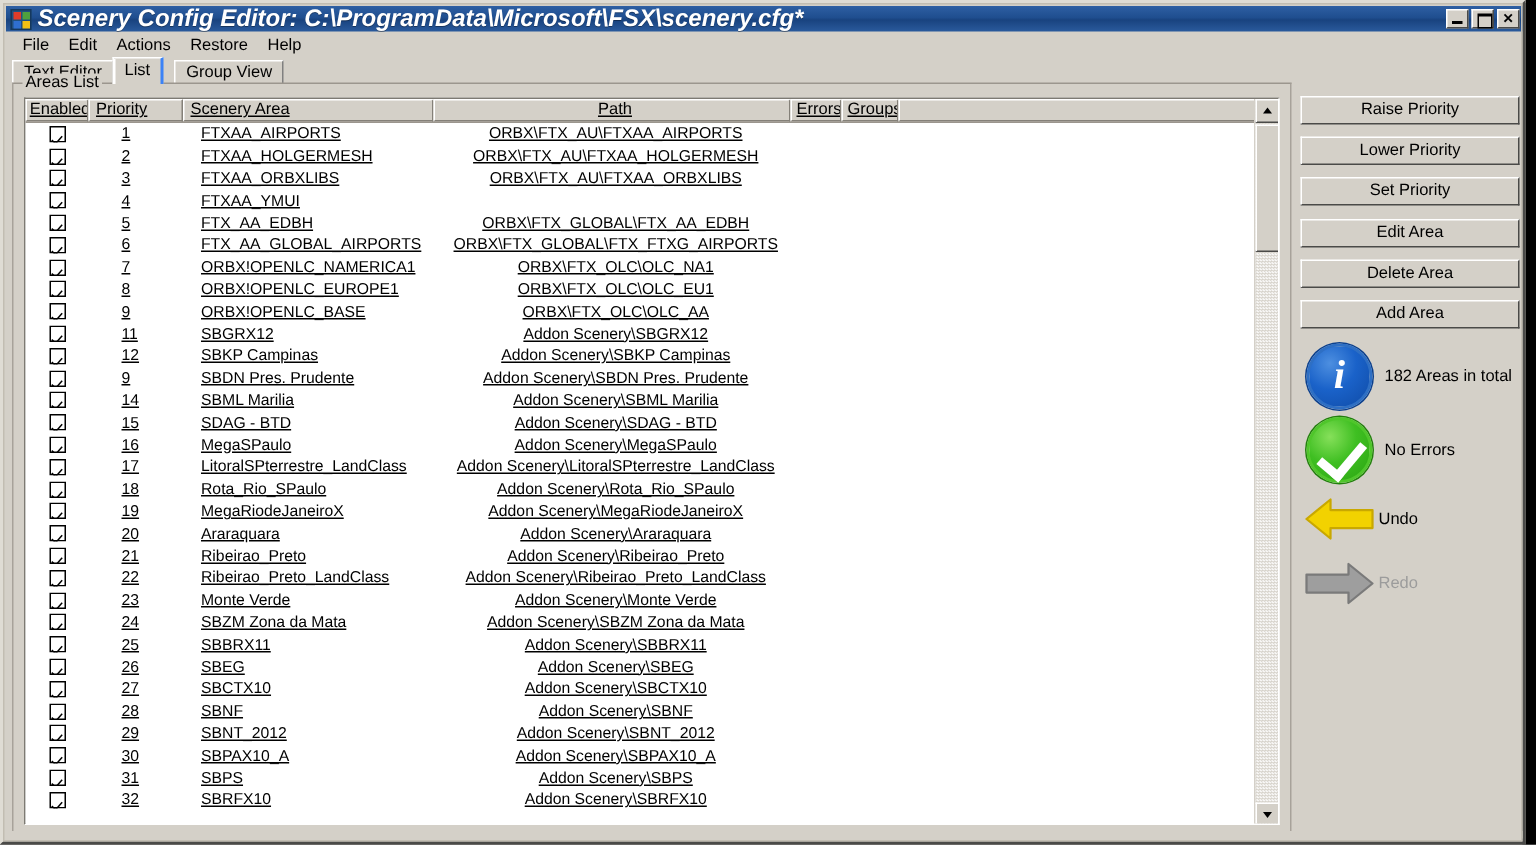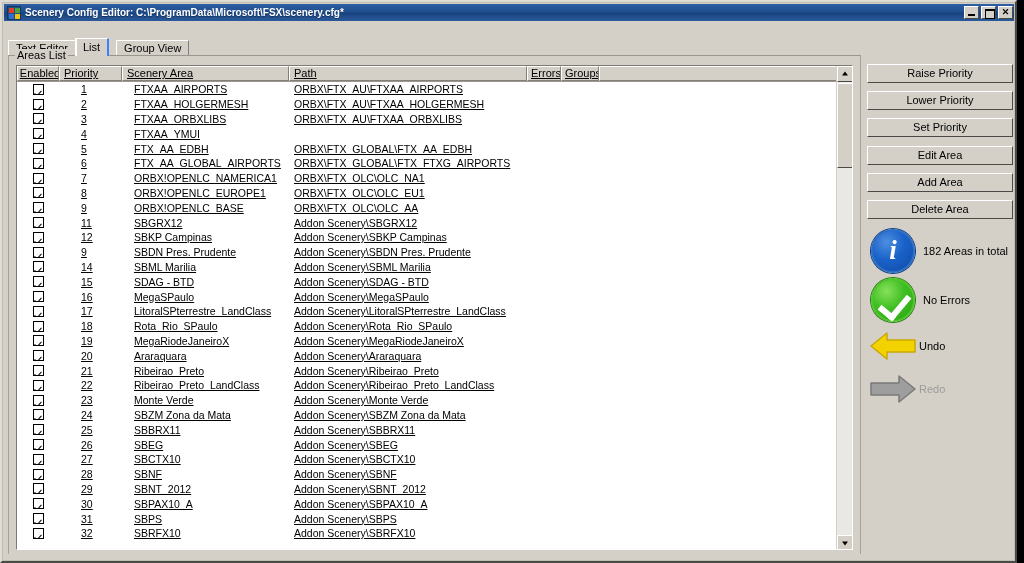--- a/index.html
+++ b/index.html
@@ -48,26 +48,27 @@
   }
   #titlebar .tb-icon i {
     position: absolute; display: block;
   }
   #titlebar .tb-icon .q1 { left:1px; top:1px; width:5px; height:5px; background:#e03c2a; }
   #titlebar .tb-icon .q2 { left:7px; top:1px; width:5px; height:5px; background:#4ea03e; }
   #titlebar .tb-icon .q3 { left:1px; top:7px; width:5px; height:5px; background:#2f6fd0; }
   #titlebar .tb-icon .q4 { left:7px; top:7px; width:5px; height:5px; background:#f2c014; }
   #title-text {
     color: #ffffff;
-    font-size: 10px;
+    font-size: 16px;
     font-weight: bold;
     white-space: nowrap;
     flex: 1 1 auto;
     line-height: 15px;
     text-shadow: 0 1px 0 rgba(0,0,0,.35);
+    font-style: italic;
   }
   .winbtns { display: flex; gap: 2px; align-items: center; }
   .winbtn {
     width: 15px; height: 13px;
     background: #d4d0c8;
     border-left: 1px solid #ffffff;
     border-top: 1px solid #ffffff;
     border-right: 1px solid #4a4a48;
     border-bottom: 1px solid #4a4a48;
     position: relative;
@@ -199,21 +200,21 @@
     height: 14.8px;
     align-items: center;
     font-size: 10.5px;
     color: #000;
     white-space: nowrap;
   }
   .cell { overflow: hidden; white-space: nowrap; flex: 0 0 auto; }
   .c-enabled { width: 42px; display:flex; align-items:center; justify-content:center; }
   .c-priority { width: 63px; padding-left: 22px; }
   .c-area { width: 167px; padding-left: 12px; }
-  .c-path { width: 238px; padding-left: 5px; }
+  .c-path { width: 238px; padding-left: 5px; text-align: center; }
   .c-errors { width: 34px; }
   .c-groups { width: 38px; }
 
   .chk {
     width: 11px; height: 11px;
     background: #ffffff;
     border: 1px solid #000000;
     position: relative;
     flex: 0 0 11px;
   }
@@ -363,20 +364,27 @@
         </span>
       <span class="winbtn max">
           <span class="gl"></span>
         </span>
       <span class="winbtn close">
           <span class="gl">✕</span>
         </span>
     </span>
   </div>
 
+  <div id="menubar">
+    <span class="menu-item">File</span>
+    <span class="menu-item">Edit</span>
+    <span class="menu-item">Actions</span>
+    <span class="menu-item">Restore</span>
+    <span class="menu-item">Help</span>
+  </div>
 
   <div id="tabstrip">
     <span class="tab">Text Editor</span>
     <span class="tab active">List</span>
     <span class="tab spaced">Group View</span>
   </div>
 
   <div id="areas-group">
     <span class="gb-label">Areas List</span>
 
@@ -714,22 +722,22 @@
           </div>
       </div>
     </div>
   </div>
 
   <div id="rightpanel">
     <div class="sidebtn">Raise Priority</div>
     <div class="sidebtn">Lower Priority</div>
     <div class="sidebtn">Set Priority</div>
     <div class="sidebtn">Edit Area</div>
+    <div class="sidebtn">Delete Area</div>
     <div class="sidebtn">Add Area</div>
-    <div class="sidebtn">Delete Area</div>
 
     <div class="statline">
       <span class="badge info">
         <span>i</span>
       </span>
       <span class="lbl">182 Areas in total</span>
     </div>
 
     <div class="statline">
       <span class="badge ok"></span>

